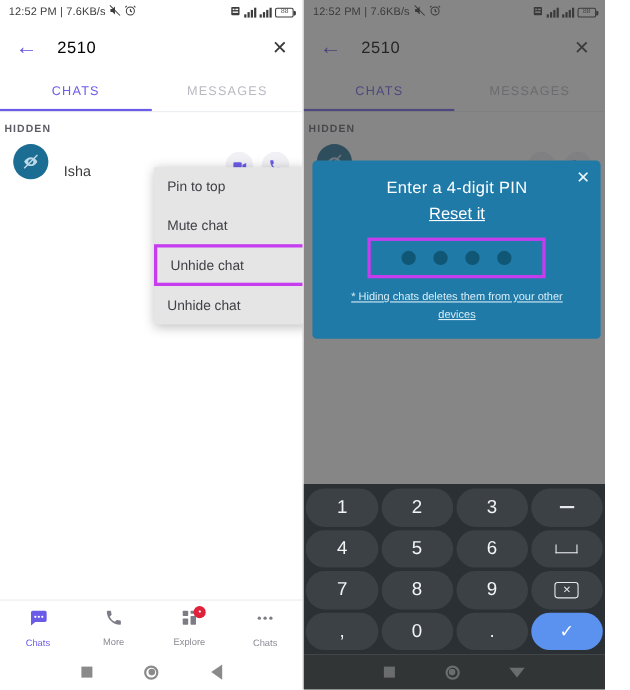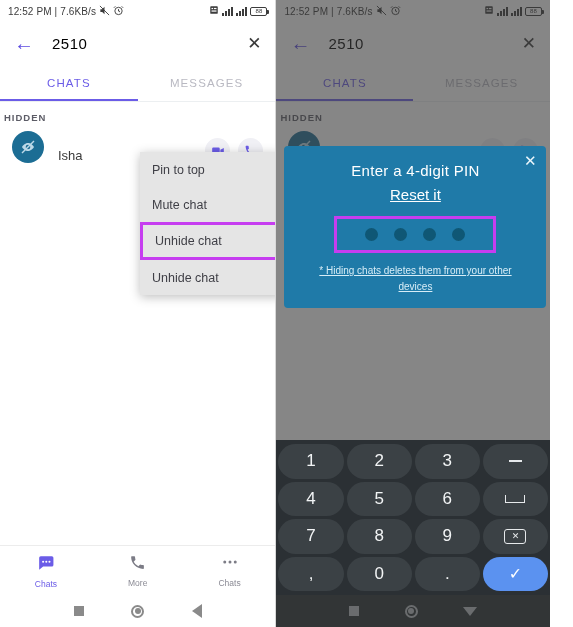--- a/index.html
+++ b/index.html
@@ -241,20 +241,34 @@
       <div class="nav-item">
         <span>
           <svg width="17" height="17" viewBox="0 0 24 24">
               <path fill="#7c7c86" d="M6.6 10.8a15 15 0 006.6 6.6l2.2-2.2c.3-.3.7-.4 1-.2 1.2.4 2.4.6 3.6.6.6 0 1 .4 1 1V20c0 .6-.4 1-1 1C10.6 21 3 13.4 3 4c0-.6.4-1 1-1h3.5c.6 0 1 .4 1 1 0 1.3.2 2.5.6 3.6.1.3 0 .7-.2 1l-2.3 2.2z"></path>
             </svg>
         </span>
         <span class="nav-label">More</span>
       </div>
       <div class="nav-item">
         <span>
+          <svg width="17" height="17" viewBox="0 0 24 24">
+              <rect x="3" y="3" width="7" height="7" rx="1" fill="#7c7c86"></rect>
+              <rect x="13" y="3" width="7" height="4" rx="1" fill="#7c7c86"></rect>
+              <rect x="3" y="13" width="7" height="8" rx="1" fill="#7c7c86"></rect>
+              <rect x="13" y="10" width="7" height="11" rx="1" fill="#7c7c86"></rect>
+            </svg>
+        </span>
+        <span class="nav-badge">
+            <span>•</span>
+          </span>
+        <span class="nav-label">Explore</span>
+      </div>
+      <div class="nav-item">
+        <span>
           <svg width="18" height="18" viewBox="0 0 24 24">
               <circle cx="5" cy="12" r="2" fill="#7c7c86"></circle>
               <circle cx="12" cy="12" r="2" fill="#7c7c86"></circle>
               <circle cx="19" cy="12" r="2" fill="#7c7c86"></circle>
             </svg>
         </span>
         <span class="nav-label">Chats</span>
       </div>
     </div>
 

